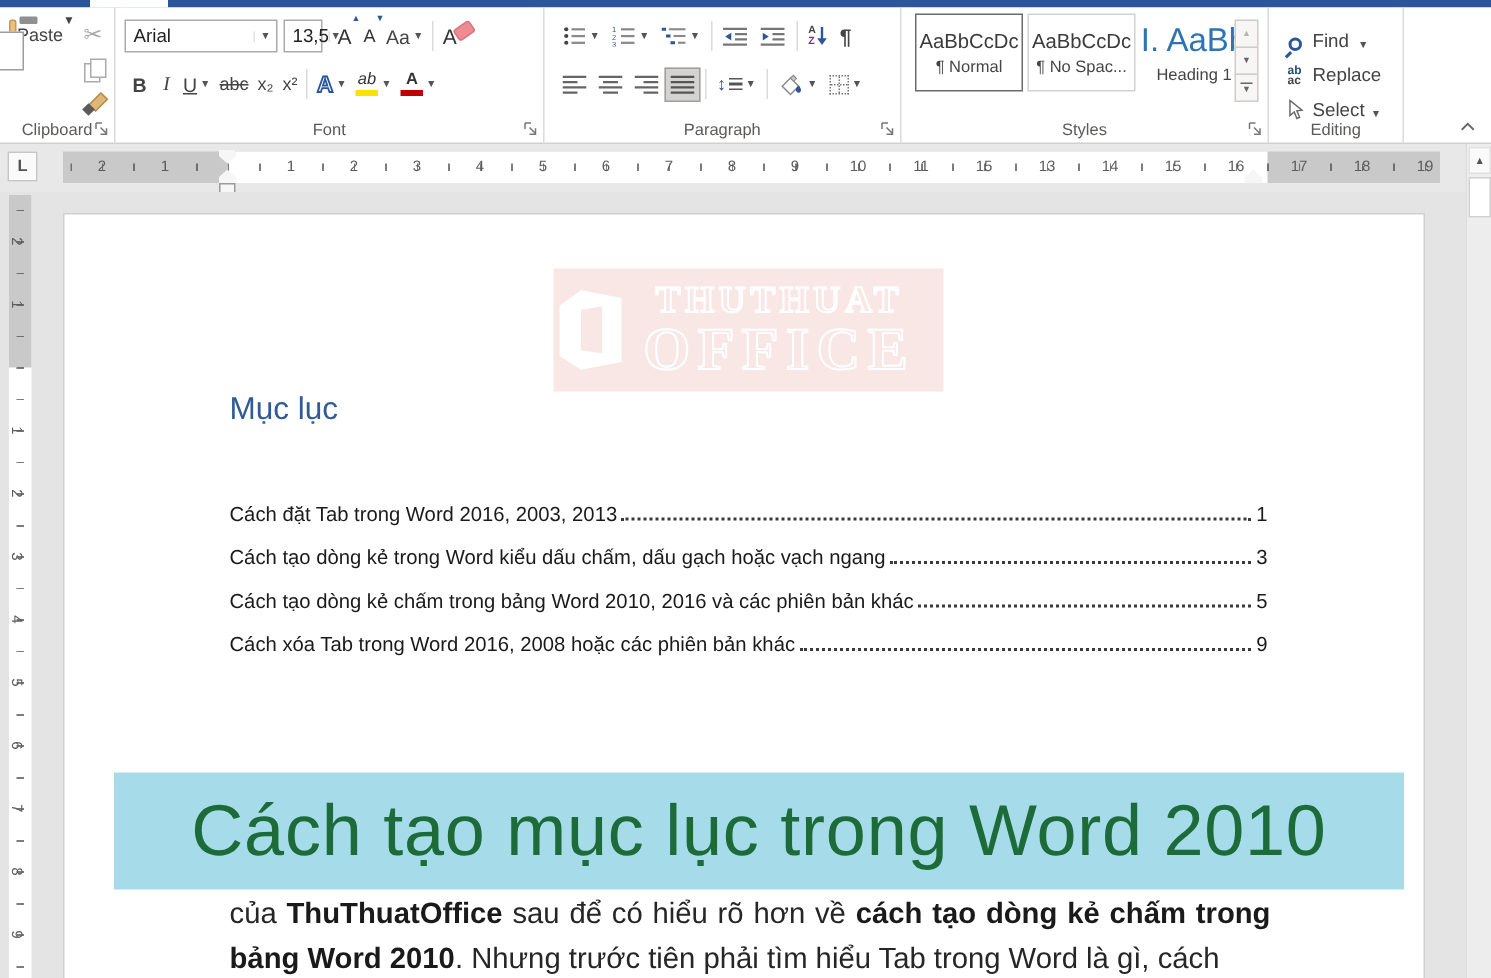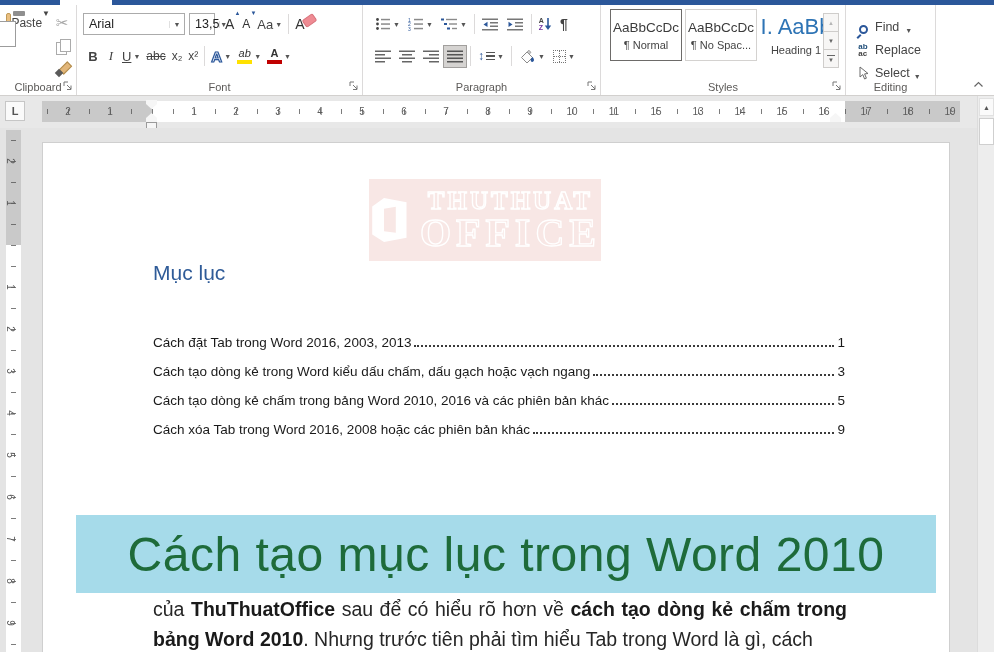--- a/index.html
+++ b/index.html
@@ -119,21 +119,21 @@
   
   .vruler { position:absolute; left:6px; top:130px; width:15px; height:522px; background:#fff; }
   .vruler .v-margin { position:absolute; left:0; top:0; width:15px; height:115px; background:#c9c9c9; }
   .vruler .vticks { position:absolute; top:10px; bottom:0; left:5px; width:5px; background:repeating-linear-gradient(to bottom, rgba(80,80,80,.75) 0 1px, transparent 1px 21px); }
   .vnum { position:absolute; left:2px; transform:translateY(-50%) rotate(90deg); font-size:10px; color:#5c5c5c; }
 
   
   .doc-area { position:absolute; left:0; top:128px; width:977px; height:524px; background:#e4e4e4; overflow:hidden; }
   .page { position:absolute; left:42px; top:14px; width:908px; height:560px; background:#fff; border:1px solid #cfcfcf; }
 
-  .watermark { position:absolute; left:326px; top:36px; width:232px; height:82px; background:#f8e7e5; display:flex; align-items:center; justify-content:center; gap:8px; }
+  .watermark { position:absolute; left:326px; top:36px; width:260px; height:82px; background:#f8e7e5; display:flex; align-items:center; gap:8px; }
   .wm-text { display:flex; flex-direction:column; align-items:center; font-family:"Liberation Serif", serif; font-weight:bold; color:#f8e7e5; -webkit-text-stroke:1.3px #ffffff; text-shadow:0 0 1px #fff; }
   .wm-l1 { font-size:25px; letter-spacing:3px; line-height:26px; }
   .wm-l2 { font-size:40px; letter-spacing:5px; line-height:38px; }
 
   .toc-heading { position:absolute; left:110px; top:118px; font-size:21px; color:#2f5b98; }
   .toc-list { position:absolute; left:110px; top:180px; width:692px; }
   .toc-entry { display:flex; align-items:flex-end; height:29px; font-size:13.5px; color:#1a1a1a; }
   .toc-title { white-space:nowrap; padding-bottom:2px; }
   .toc-leader { flex:1; border-bottom:2px dotted #3a3a3a; margin:0 3px 5px 3px; min-width:20px; }
   .toc-page { padding-bottom:2px; }

